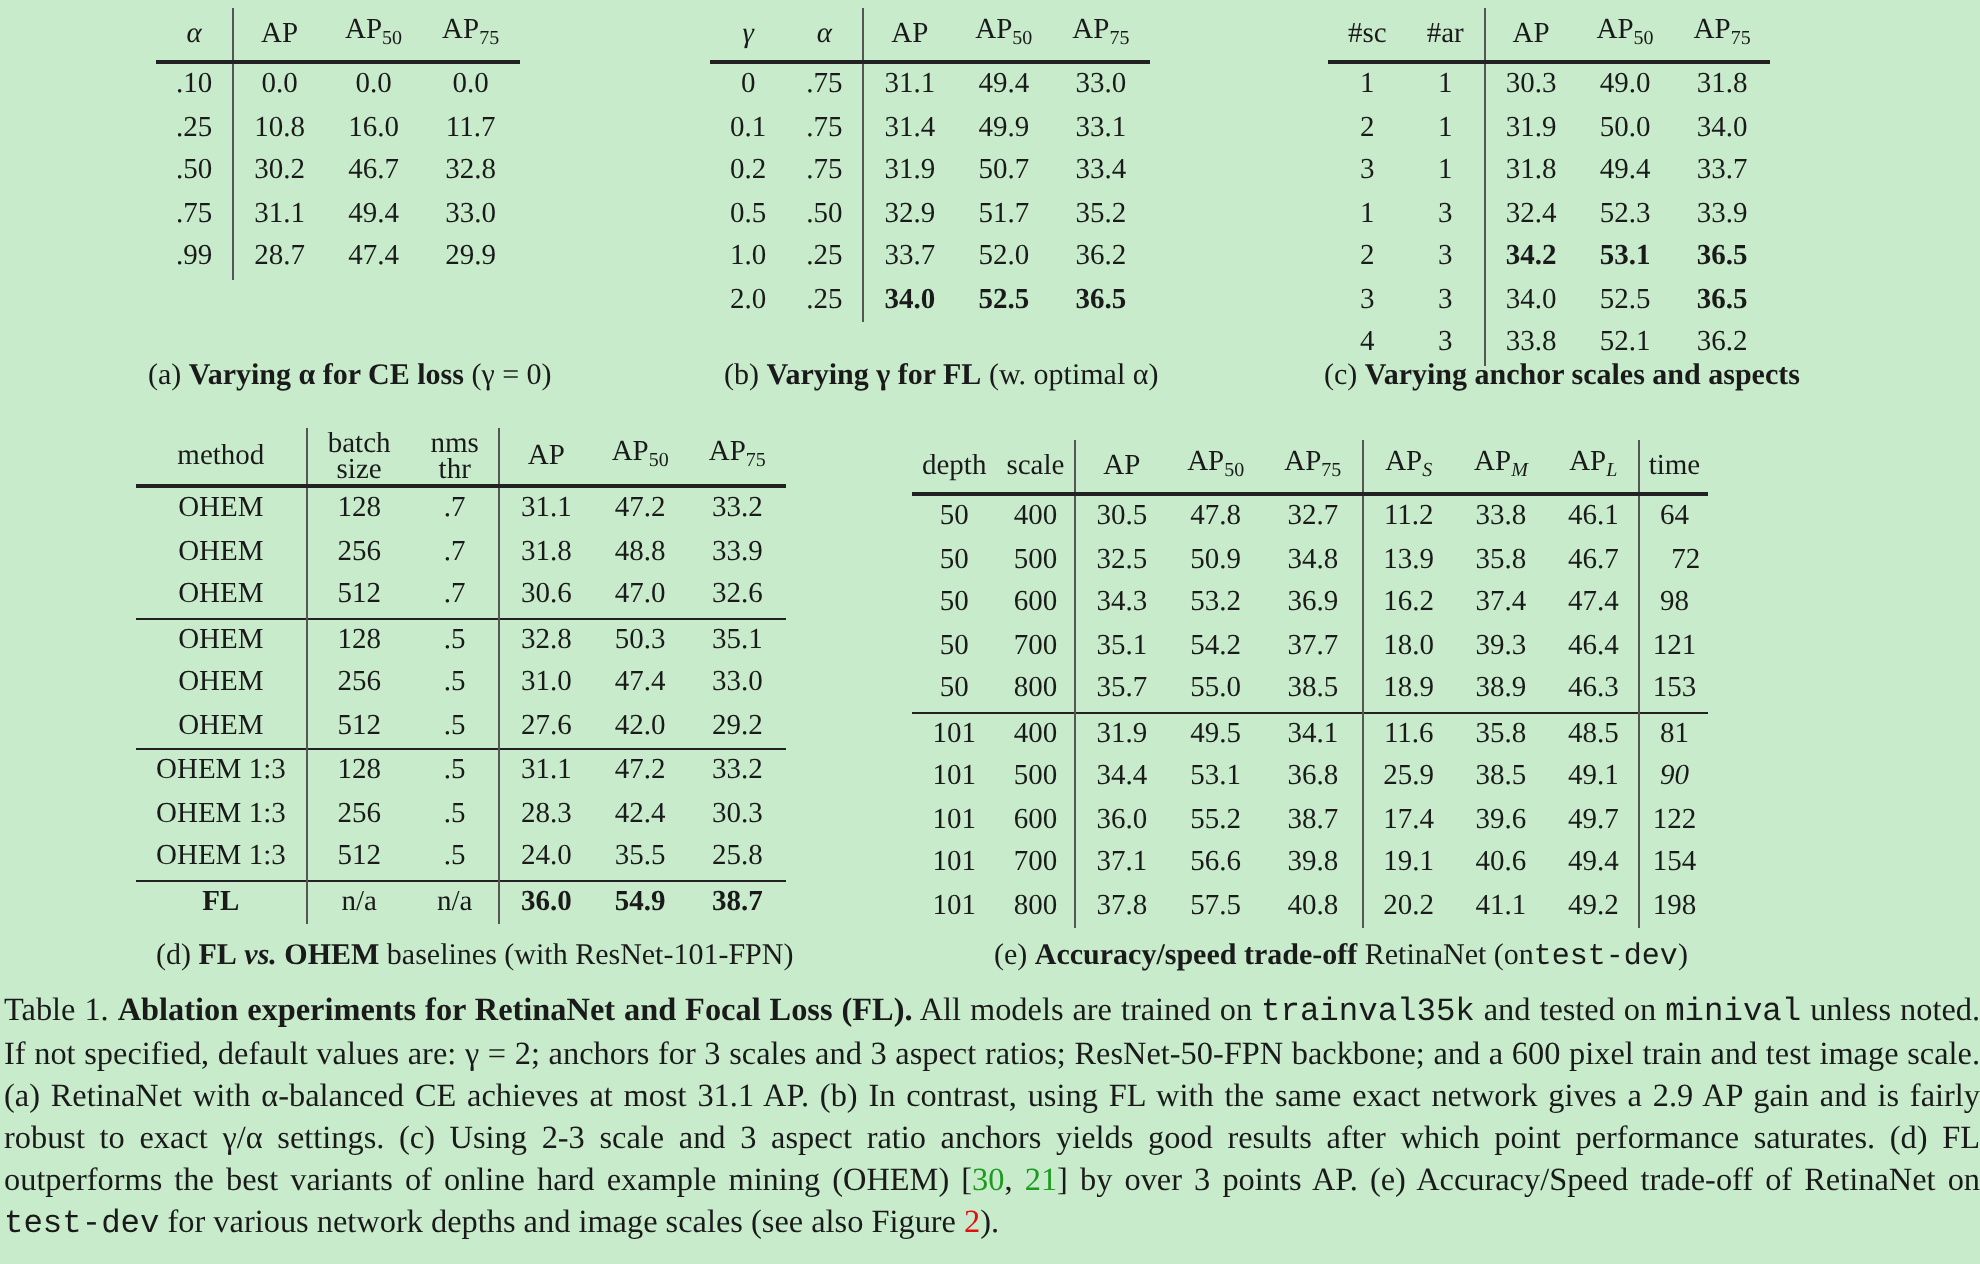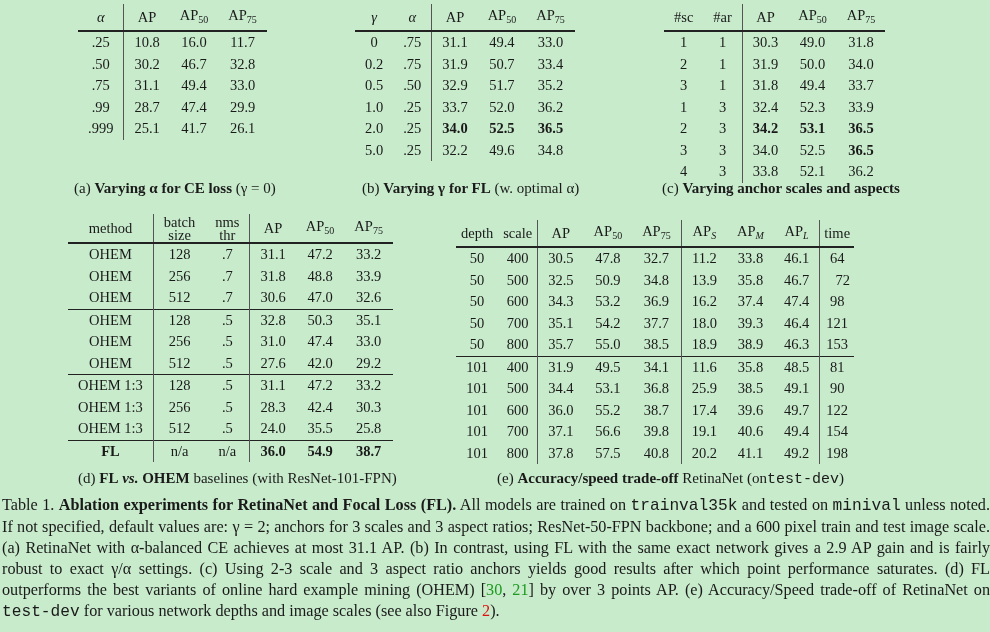--- a/index.html
+++ b/index.html
@@ -38,20 +38,26 @@
     <thead>
         <tr>
       <th class="vr i">α</th>
       <th>AP</th>
       <th>AP<sub>50</sub></th>
       <th>AP<sub>75</sub></th>
     </tr>
       </thead>
     <tbody id="tbody-a">
         <tr>
+          <td class="vr">.10</td>
+          <td class="">0.0</td>
+          <td class="">0.0</td>
+          <td class="">0.0</td>
+        </tr>
+        <tr>
           <td class="vr">.25</td>
           <td class="">10.8</td>
           <td class="">16.0</td>
           <td class="">11.7</td>
         </tr>
         <tr>
           <td class="vr">.50</td>
           <td class="">30.2</td>
           <td class="">46.7</td>
           <td class="">32.8</td>
@@ -60,26 +66,20 @@
           <td class="vr">.75</td>
           <td class="">31.1</td>
           <td class="">49.4</td>
           <td class="">33.0</td>
         </tr>
         <tr>
           <td class="vr">.99</td>
           <td class="">28.7</td>
           <td class="">47.4</td>
           <td class="">29.9</td>
-        </tr>
-        <tr>
-          <td class="vr">.999</td>
-          <td class="">25.1</td>
-          <td class="">41.7</td>
-          <td class="">26.1</td>
         </tr>
       </tbody>
   </table>
 </div>
 <div class="caption" style="left:74px; top:180px;">
   <span>(a)</span>
   <b>Varying α for CE loss</b>
   <span>(γ = 0)</span>
 </div>
 
@@ -96,20 +96,27 @@
       </thead>
     <tbody id="tbody-b">
         <tr>
           <td class="">0</td>
           <td class="vr">.75</td>
           <td class="">31.1</td>
           <td class="">49.4</td>
           <td class="">33.0</td>
         </tr>
         <tr>
+          <td class="">0.1</td>
+          <td class="vr">.75</td>
+          <td class="">31.4</td>
+          <td class="">49.9</td>
+          <td class="">33.1</td>
+        </tr>
+        <tr>
           <td class="">0.2</td>
           <td class="vr">.75</td>
           <td class="">31.9</td>
           <td class="">50.7</td>
           <td class="">33.4</td>
         </tr>
         <tr>
           <td class="">0.5</td>
           <td class="vr">.50</td>
           <td class="">32.9</td>
@@ -122,27 +129,20 @@
           <td class="">33.7</td>
           <td class="">52.0</td>
           <td class="">36.2</td>
         </tr>
         <tr>
           <td class="">2.0</td>
           <td class="vr">.25</td>
           <td class="b">34.0</td>
           <td class="b">52.5</td>
           <td class="b">36.5</td>
-        </tr>
-        <tr>
-          <td class="">5.0</td>
-          <td class="vr">.25</td>
-          <td class="">32.2</td>
-          <td class="">49.6</td>
-          <td class="">34.8</td>
         </tr>
       </tbody>
   </table>
 </div>
 <div class="caption" style="left:362px; top:180px;">
   <span>(b)</span>
   <b>Varying γ for FL</b>
   <span>(w. optimal α)</span>
 </div>
 
@@ -403,21 +403,21 @@
         </tr>
         <tr>
           <td class="" style="padding: 0px 5px;">101</td>
           <td class="vr" style="padding: 0px 5px;">500</td>
           <td class="">34.4</td>
           <td class="">53.1</td>
           <td class="vr">36.8</td>
           <td class="">25.9</td>
           <td class="">38.5</td>
           <td class="vr">49.1</td>
-          <td class="" style="padding: 0px 4px;">90</td>
+          <td class="" style="padding: 0px 4px; font-style: italic;">90</td>
         </tr>
         <tr>
           <td class="" style="padding: 0px 5px;">101</td>
           <td class="vr" style="padding: 0px 5px;">600</td>
           <td class="">36.0</td>
           <td class="">55.2</td>
           <td class="vr">38.7</td>
           <td class="">17.4</td>
           <td class="">39.6</td>
           <td class="vr">49.7</td>

